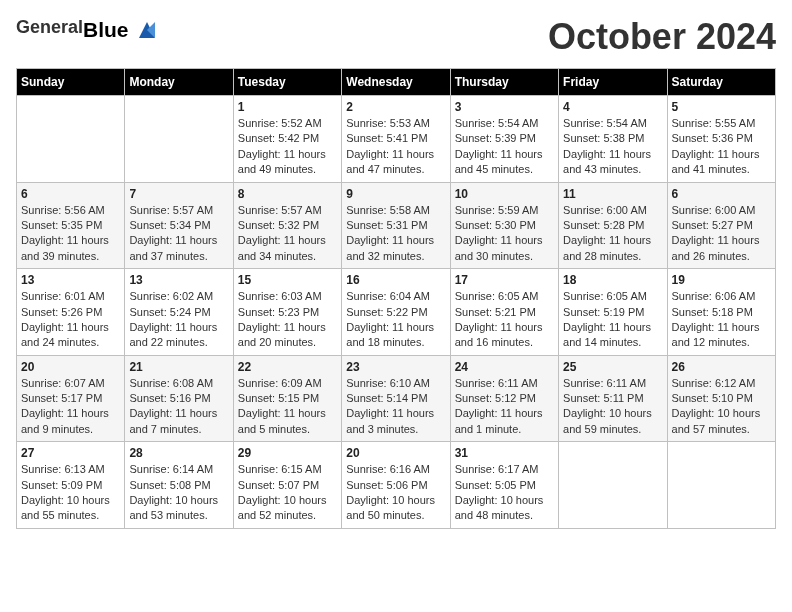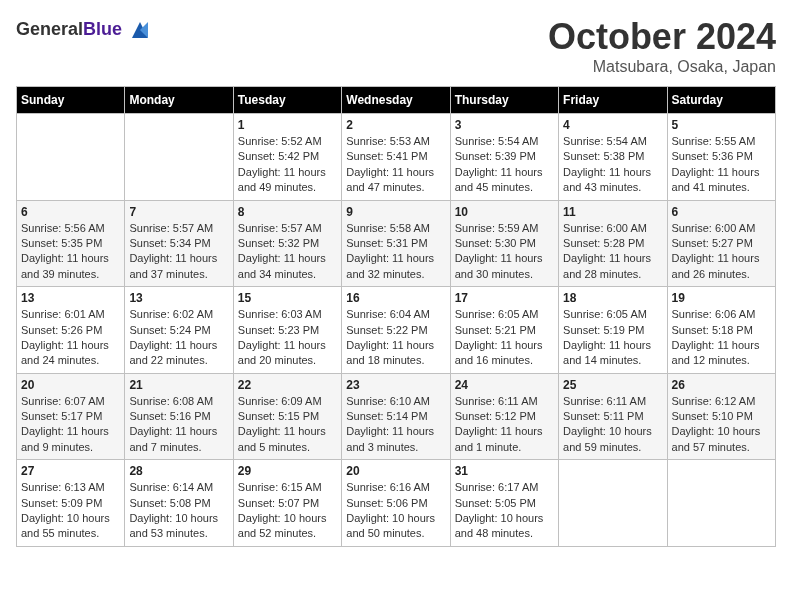--- a/index.html
+++ b/index.html
@@ -24,23 +24,23 @@
       display: flex;
       flex-direction: row;
       line-height: 1.1;
     }
     .logo-general {
       font-size: 18px;
       font-weight: bold;
       color: #333;
     }
     .logo-blue {
-      font-size: 18px;
+      font-size: 21px;
       font-weight: bold;
-      color: #4c1d95;
+      color: #000000;
     }
     .logo-icon {
       width: 28px;
       height: 28px;
       margin-left: 4px;
     }
     .title-area {
       text-align: right;
     }
     .month-title {
@@ -102,21 +102,20 @@
       <span class="logo-general">General</span>
       <span class="logo-blue">Blue</span>
     </div>
     <svg class="logo-icon" viewBox="0 0 28 28" fill="none">
       <polygon points="6,22 14,6 22,22" fill="#1a5aab"></polygon>
       <polygon points="14,14 22,6 22,22" fill="#4a90d9"></polygon>
     </svg>
   </div>
   <div class="title-area">
     <div class="month-title">October 2024</div>
-    <div class="location-title">Matsubara, Osaka, Japan</div>
   </div>
 </div>
 
 <table class="calendar-table">
   <thead>
     <tr>
     <th>Sunday</th>
         <th>Monday</th>
         <th>Tuesday</th>
         <th>Wednesday</th>

